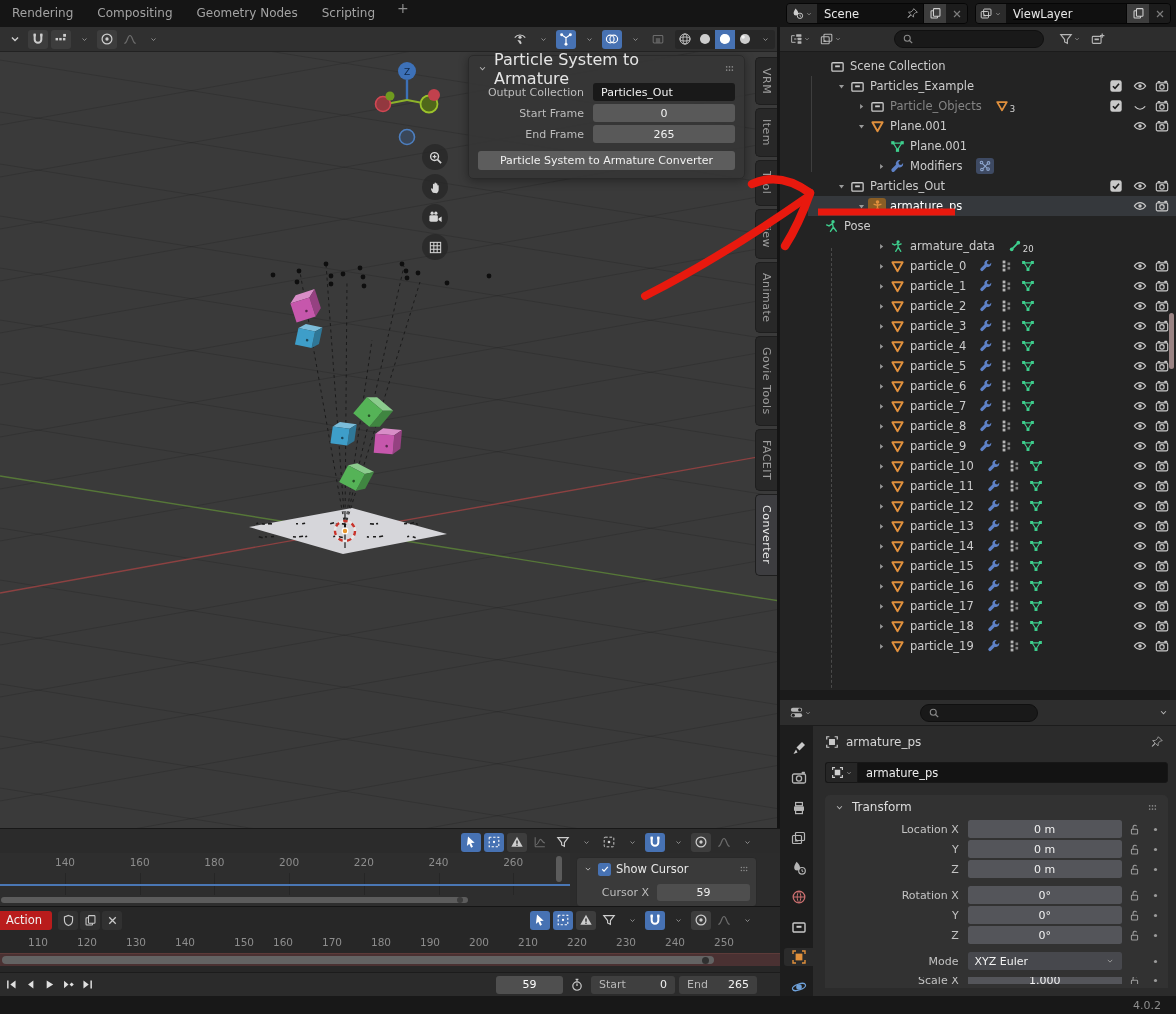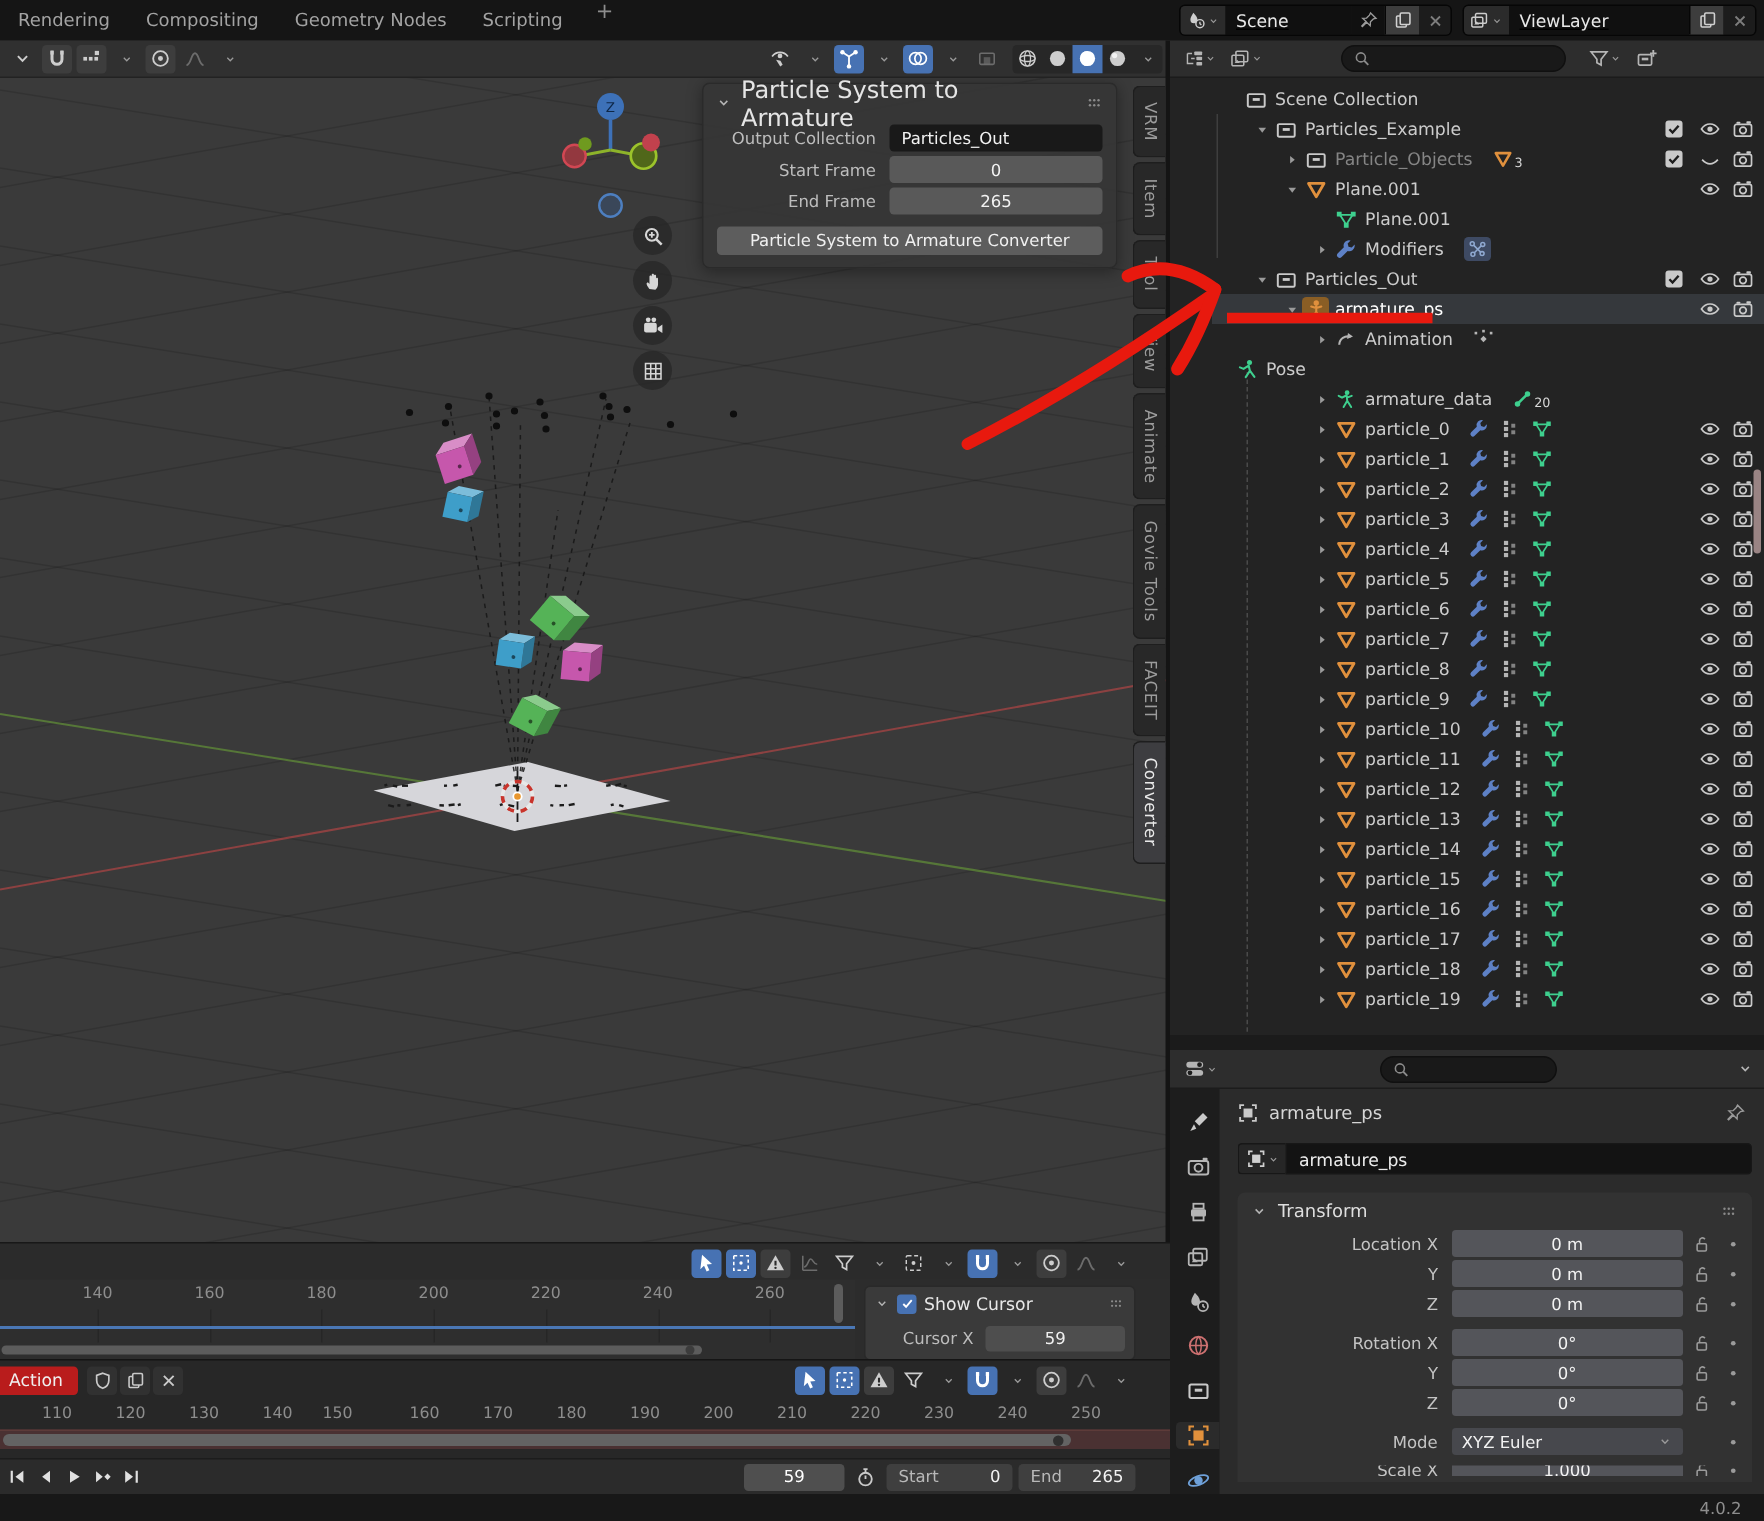--- a/index.html
+++ b/index.html
@@ -826,46 +826,20 @@
               <circle cx="8" cy="8" r="2" fill="currentColor"></circle>
             </svg>
           </span>
           <span class="o-tgl" style="right:7px">
             <svg class="ic " style="width:14px;height:14px" viewBox="0 0 16 16">
               <rect x="1.5" y="4.5" width="13" height="9" rx="1.5" fill="none" stroke="currentColor" stroke-width="1.3"></rect>
               <circle cx="8" cy="9" r="2.5" fill="none" stroke="currentColor" stroke-width="1.3"></circle>
               <rect x="10.6" y="2" width="3.4" height="2" rx=".6" fill="currentColor"></rect>
               <rect x="3" y="2.4" width="3" height="1.6" rx=".6" fill="currentColor"></rect>
             </svg>
-          </span>
-        </div>
-        <div class="o-row" style="padding-left:66px">
-          <span class="o-arrow">
-            <svg class="ic " style="width:9px;height:9px" viewBox="0 0 16 16">
-              <path d="M5.5 3.5l5.5 4.5-5.5 4.5z" fill="currentColor"></path>
-            </svg>
-          </span>
-          <span class="o-icobox">
-            <svg class="ic c-lgray" style="width:15px;height:15px" viewBox="0 0 16 16">
-              <path d="M3 11.5c.2-4.5 4-6.6 8.2-5.6" fill="none" stroke="currentColor" stroke-width="1.5"></path>
-              <path d="M9.2 3.2l3.6 2.5-4.2 1.8z" fill="currentColor"></path>
-            </svg>
-          </span>
-          <span class="o-label">Animation</span>
-          <span class="o-badges">
-            <span class="o-badge">
-              <svg class="ic c-lgray" style="width:14px;height:14px" viewBox="0 0 16 16">
-                <g fill="currentColor">
-                  <path d="M8 5.6L10.4 8 8 10.4 5.6 8z"></path>
-                  <rect x="1.2" y="2.5" width="2" height="2"></rect>
-                  <rect x="12.8" y="2.5" width="2" height="2"></rect>
-                  <rect x="7" y="1" width="2" height="2"></rect>
-                </g>
-              </svg>
-            </span>
           </span>
         </div>
         <div class="o-row" style="">
           <span class="o-arrow"></span>
           <span class="o-icobox">
             <svg class="ic c-green" style="width:15px;height:15px" viewBox="0 0 16 16">
               <circle cx="9.6" cy="2.9" r="1.8" fill="currentColor"></circle>
               <path d="M9 5L5.4 7.4 2.8 6.3M9 5l.9 3.8-3 4.5M10 8.8l3.1 4.2" stroke="currentColor" stroke-width="1.5" fill="none" stroke-linecap="round"></path>
             </svg>
           </span>
@@ -2457,21 +2431,21 @@
               <path d="M4.5 6.2l3.5 3.6 3.5-3.6" stroke="currentColor" fill="none" stroke-width="1.5"></path>
             </svg>
           </span>
         </span>
     </div>
     <div class="tl-ruler" id="tl-ruler">
         <span class="tick" style="left:38px;top:5px">110</span>
         <span class="tick" style="left:87px;top:5px">120</span>
         <span class="tick" style="left:136px;top:5px">130</span>
         <span class="tick" style="left:185px;top:5px">140</span>
-        <span class="tick" style="left:225px;top:5px">150</span>
+        <span class="tick" style="left:244px;top:5px">150</span>
         <span class="tick" style="left:283px;top:5px">160</span>
         <span class="tick" style="left:332px;top:5px">170</span>
         <span class="tick" style="left:381px;top:5px">180</span>
         <span class="tick" style="left:430px;top:5px">190</span>
         <span class="tick" style="left:479.00000000000006px;top:5px">200</span>
         <span class="tick" style="left:528px;top:5px">210</span>
         <span class="tick" style="left:577px;top:5px">220</span>
         <span class="tick" style="left:626px;top:5px">230</span>
         <span class="tick" style="left:675px;top:5px">240</span>
         <span class="tick" style="left:724px;top:5px">250</span>

